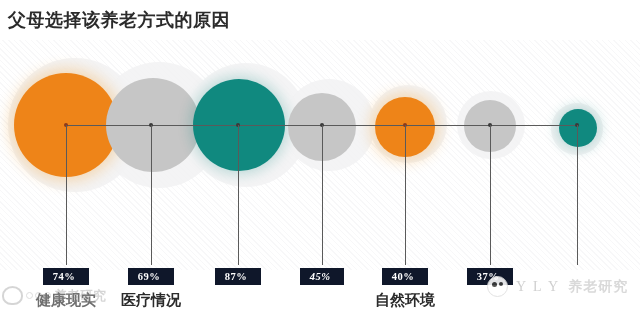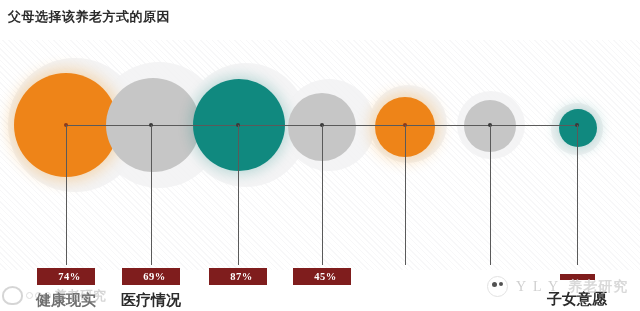--- a/index.html
+++ b/index.html
@@ -16,21 +16,21 @@
     height: 311px;
     background: #ffffff;
     overflow: hidden;
   }
 
   
   .title {
     position: absolute;
     left: 8px;
     top: 8px;
-    font-size: 13px;
+    font-size: 18px;
     font-weight: bold;
     color: #2b2b2b;
     letter-spacing: 0.5px;
     white-space: nowrap;
   }
 
   
   .plot {
     position: absolute;
     left: 0;
@@ -110,26 +110,26 @@
   .col {
     position: absolute;
     top: 266px;
     width: 90px;
     margin-left: -45px;
     text-align: center;
     pointer-events: auto;
   }
   .badge {
     display: inline-block;
-    background: #7f1d1d;
+    background: #0f172a;
     color: #ffffff;
     font-size: 10.5px;
     font-weight: bold;
     font-family: "Liberation Serif", "DejaVu Serif", serif;
-    padding: 3px 14px 3px 21px;
+    padding: 3px 14px 3px 10px;
     line-height: 11px;
     letter-spacing: 0.5px;
   }
   .cat {
     margin-top: 6px;
     font-size: 15px;
     color: #2b2b2b;
     font-weight: bold;
     white-space: nowrap;
   }
@@ -279,34 +279,33 @@
 
     <div class="col" style="left:151px;">
       <span class="badge">69%</span>
       <div class="cat">医疗情况</div>
     </div>
 
     <div class="col" style="left:238px;">
       <span class="badge">87%</span>
     </div>
 
-    <div class="col" style="left:322px;">
+    <div class="col" style="left:322px;font-style:italic;">
       <span class="badge">45%</span>
     </div>
 
     <div class="col" style="left:405px;">
+      <span class="badge">40%</span>
+      <div class="cat">自然环境</div>
     </div>
 
     <div class="col" style="left:490px;">
-    </div>
-
-    <div class="col" style="left:577px;">
-      <span class="badge"></span>
-      <div class="cat">子女意愿</div>
-    </div>
+      <span class="badge">37%</span>
+    </div>
+
   </div>
 
   <div class="wm wm-center">
     <span class="wm-logo"></span>
     <span class="wm-yly">Y L Y</span>
     <span class="wm-cn">养老研究</span>
   </div>
 
   <div class="wm wm-bl">
     <span class="wm-bl-logo"></span>

